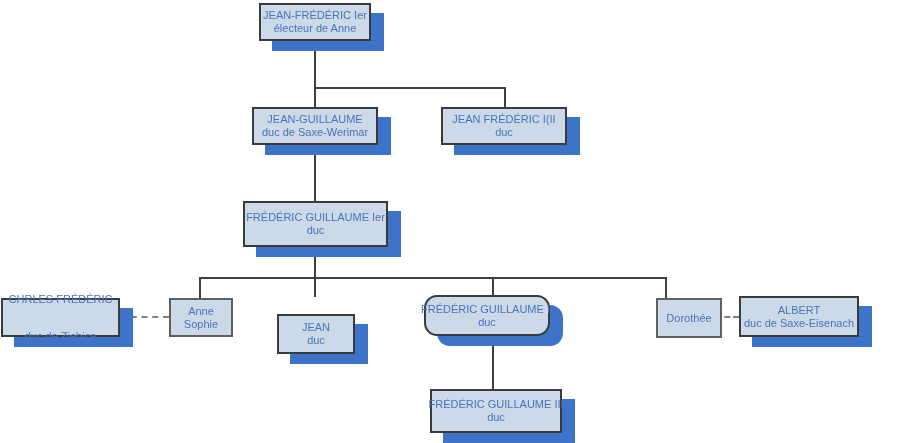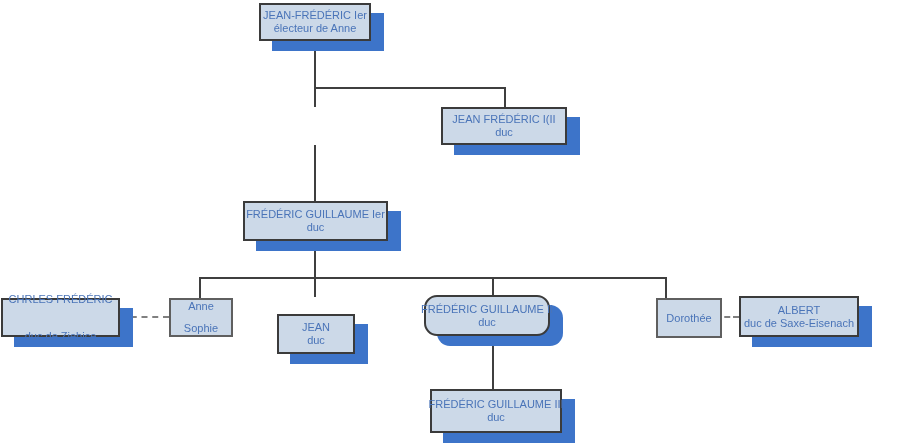--- a/index.html
+++ b/index.html
@@ -64,37 +64,41 @@
   <div class="conn" style="left:492px; top:336px; width:2px;  height:53px;"></div>
 
   <div class="conn dashed" style="left:120px; top:316px; width:49px; height:0;"></div>
   <div class="conn dashed" style="left:698px; top:316px; width:41px; height:0;"></div>
 
   <div class="node" style="left:259px; top:3px; width:112px; height:38px;">
     <div>JEAN-FRÉDÉRIC Ier</div>
     <div>électeur de Anne</div>
   </div>
 
+  <div class="node" style="left:252px; top:107px; width:126px; height:38px;">
+    <div>JEAN-GUILLAUME</div>
+    <div>duc de Saxe-Werimar</div>
+  </div>
 
   <div class="node" style="left:441px; top:107px; width:126px; height:38px;">
     <div>JEAN FRÉDÉRIC I(II</div>
     <div>duc</div>
   </div>
 
-  <div class="node" style="left:243px; top:201px; width:145px; height:40px;">
+  <div class="node" style="left:243px; top:201px; width:145px; height:46px;">
     <div>FRÉDÉRIC GUILLAUME Ier</div>
     <div>duc</div>
   </div>
 
   <div class="node" style="left:1px; top:298px; width:119px; height:39px;gap:24px;">
     <div>CHRLES FRÉDÉRIC</div>
     <div>duc de Ziebice</div>
   </div>
 
-  <div class="node spouse" style="left:169px; top:298px; width:64px; height:39px;justify-content:space-between;">
+  <div class="node spouse" style="left:169px; top:298px; width:64px; height:39px;">
     <div>Anne</div>
     <div>Sophie</div>
   </div>
 
   <div class="node" style="left:277px; top:314px; width:78px; height:40px;">
     <div>JEAN</div>
     <div>duc</div>
   </div>
 
   <div class="node" style="left:424px; top:295px; width:126px; height:41px;border-radius:13px;">

